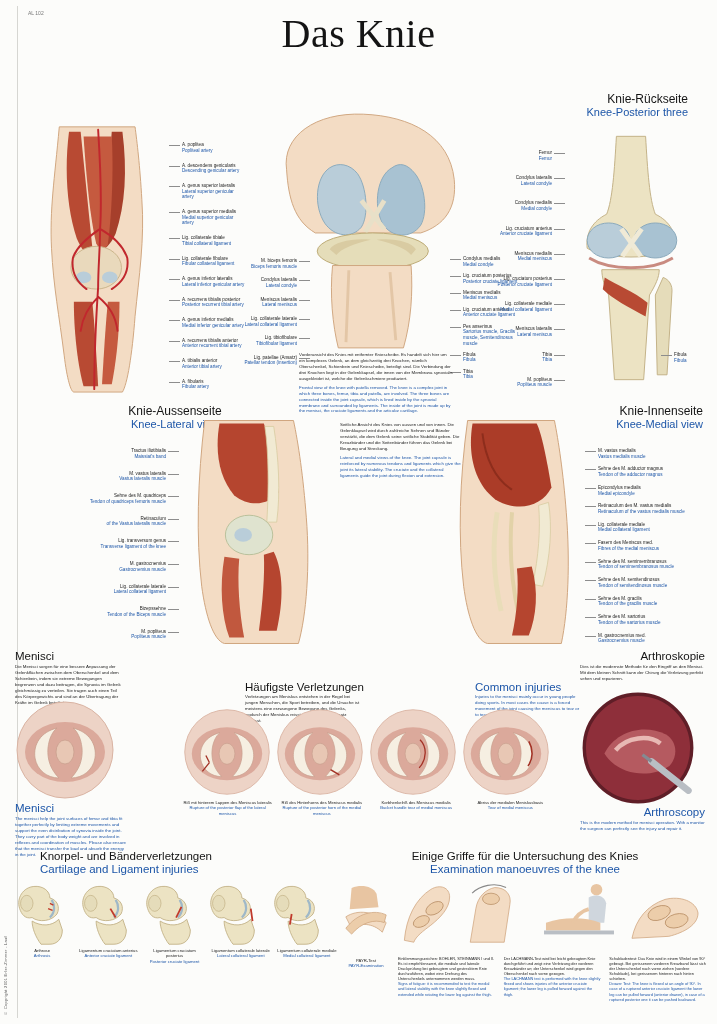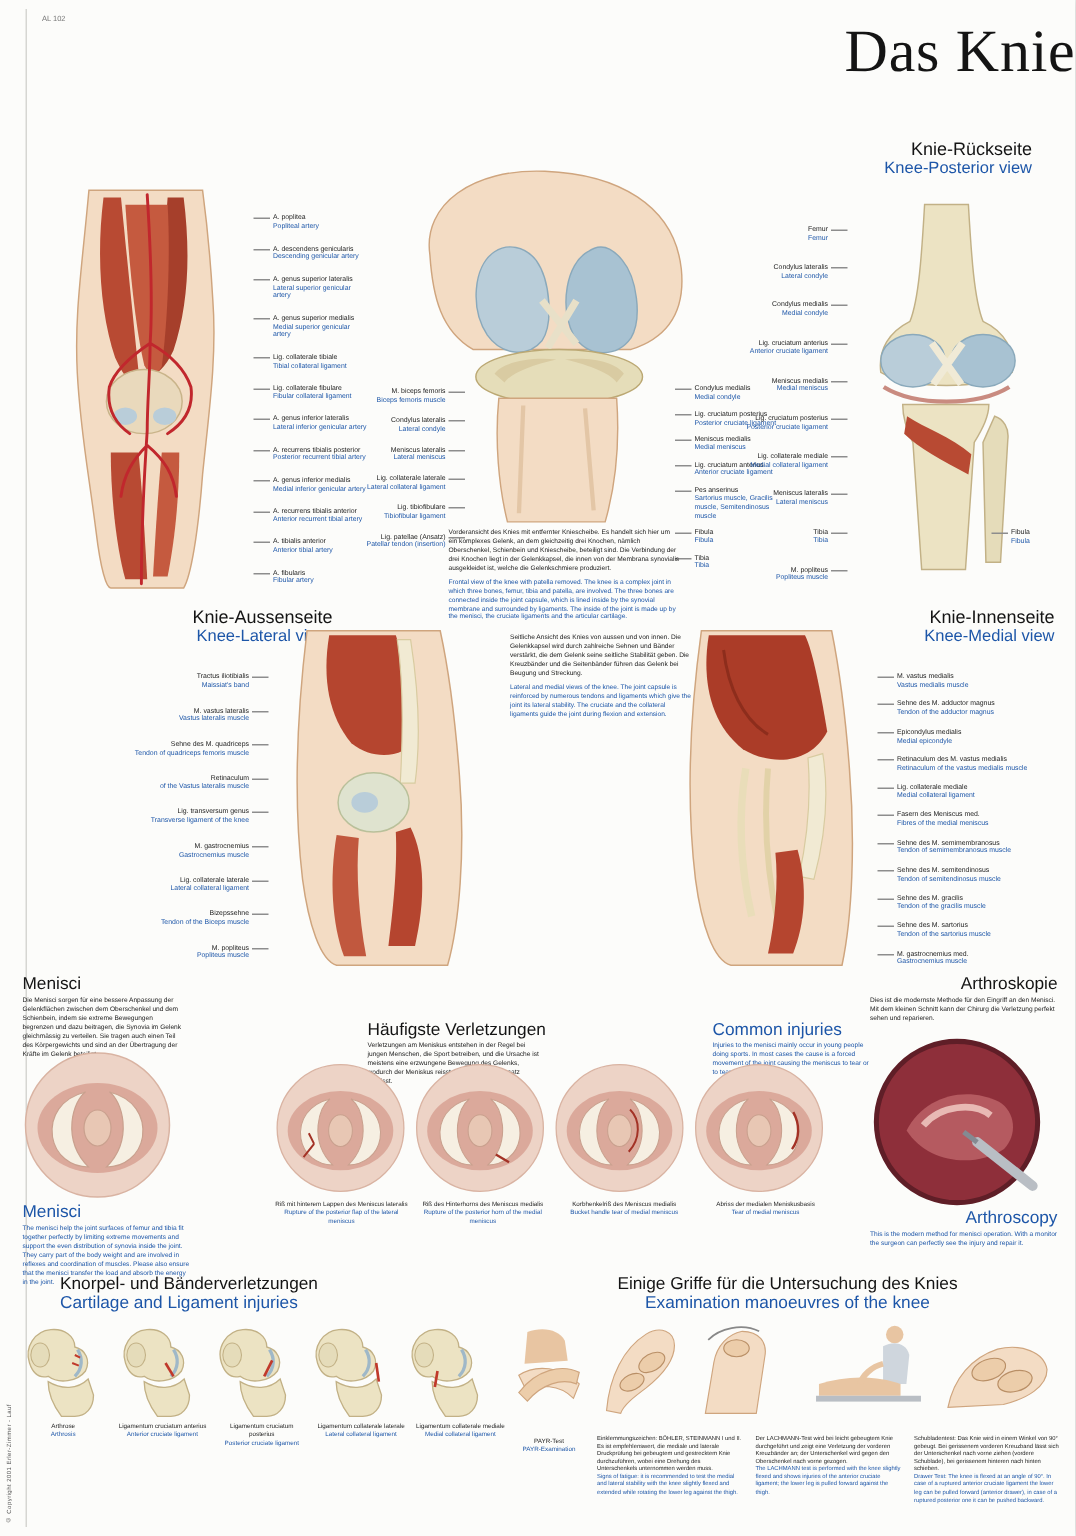--- a/index.html
+++ b/index.html
@@ -1,20 +1,20 @@
 <!DOCTYPE html>
 <html><head>
 <meta charset="utf-8">
 <style>
   *{margin:0;padding:0;box-sizing:border-box}
   html,body{background:#e9e9e7}
   body{font-family:"Liberation Sans",sans-serif}
   #poster{position:relative;width:717px;height:1024px;margin:0 auto;background:#fcfcfa;overflow:hidden;box-shadow:0 0 5px rgba(0,0,0,.35)}
   .abs{position:absolute}
-  .t-main{font-family:"Liberation Serif",serif;font-size:40px;color:#141414;text-align:right;width:100%;letter-spacing:.5px}
+  .t-main{font-family:"Liberation Serif",serif;font-size:40px;color:#141414;text-align:center;width:100%;letter-spacing:.5px}
   .t-sub{font-family:"Liberation Serif",serif;font-size:27px;color:#1d56a8;text-align:center;width:100%}
   .ph{line-height:1.18}
   .ph .de{font-size:12px;color:#141414}
   .ph .en{font-size:11px;color:#1d56a8}
   .ph.center{text-align:center}
   .ph.right{text-align:right}
   .labels{position:absolute;display:flex;flex-direction:column;justify-content:space-between}
   .lbl{position:relative;font-size:4.6px;line-height:1.22}
   .lbl .de{color:#222}
   .lbl .en{color:#1d56a8}
@@ -223,21 +223,21 @@
         <div class="en">Tibia</div>
       </div>
   </div>
   <div class="note" style="left:299px;top:352px;width:154px">
     <div class="de">Vorderansicht des Knies mit entfernter Kniescheibe. Es handelt sich hier um ein komplexes Gelenk, an dem gleichzeitig drei Knochen, nämlich Oberschenkel, Schienbein und Kniescheibe, beteiligt sind. Die Verbindung der drei Knochen liegt in der Gelenkkapsel, die innen von der Membrana synovialis ausgekleidet ist, welche die Gelenkschmiere produziert.</div>
     <div class="en">Frontal view of the knee with patella removed. The knee is a complex joint in which three bones, femur, tibia and patella, are involved. The three bones are connected inside the joint capsule, which is lined inside by the synovial membrane and surrounded by ligaments. The inside of the joint is made up by the menisci, the cruciate ligaments and the articular cartilage.</div>
   </div>
 
   <div class="abs ph right" style="left:540px;top:92px;width:148px">
     <div class="de">Knie-Rückseite</div>
-    <div class="en">Knee-Posterior view</div>
+    <div class="en">Knee-Posterior three</div>
   </div>
   <div class="labels col-left" style="left:488px;top:150px;width:64px;height:238px">
     <div class="lbl">
         <span class="leader"></span>
         <div class="de">Femur</div>
         <div class="en">Femur</div>
       </div>
       <div class="lbl">
         <span class="leader"></span>
         <div class="de">Condylus lateralis</div>

